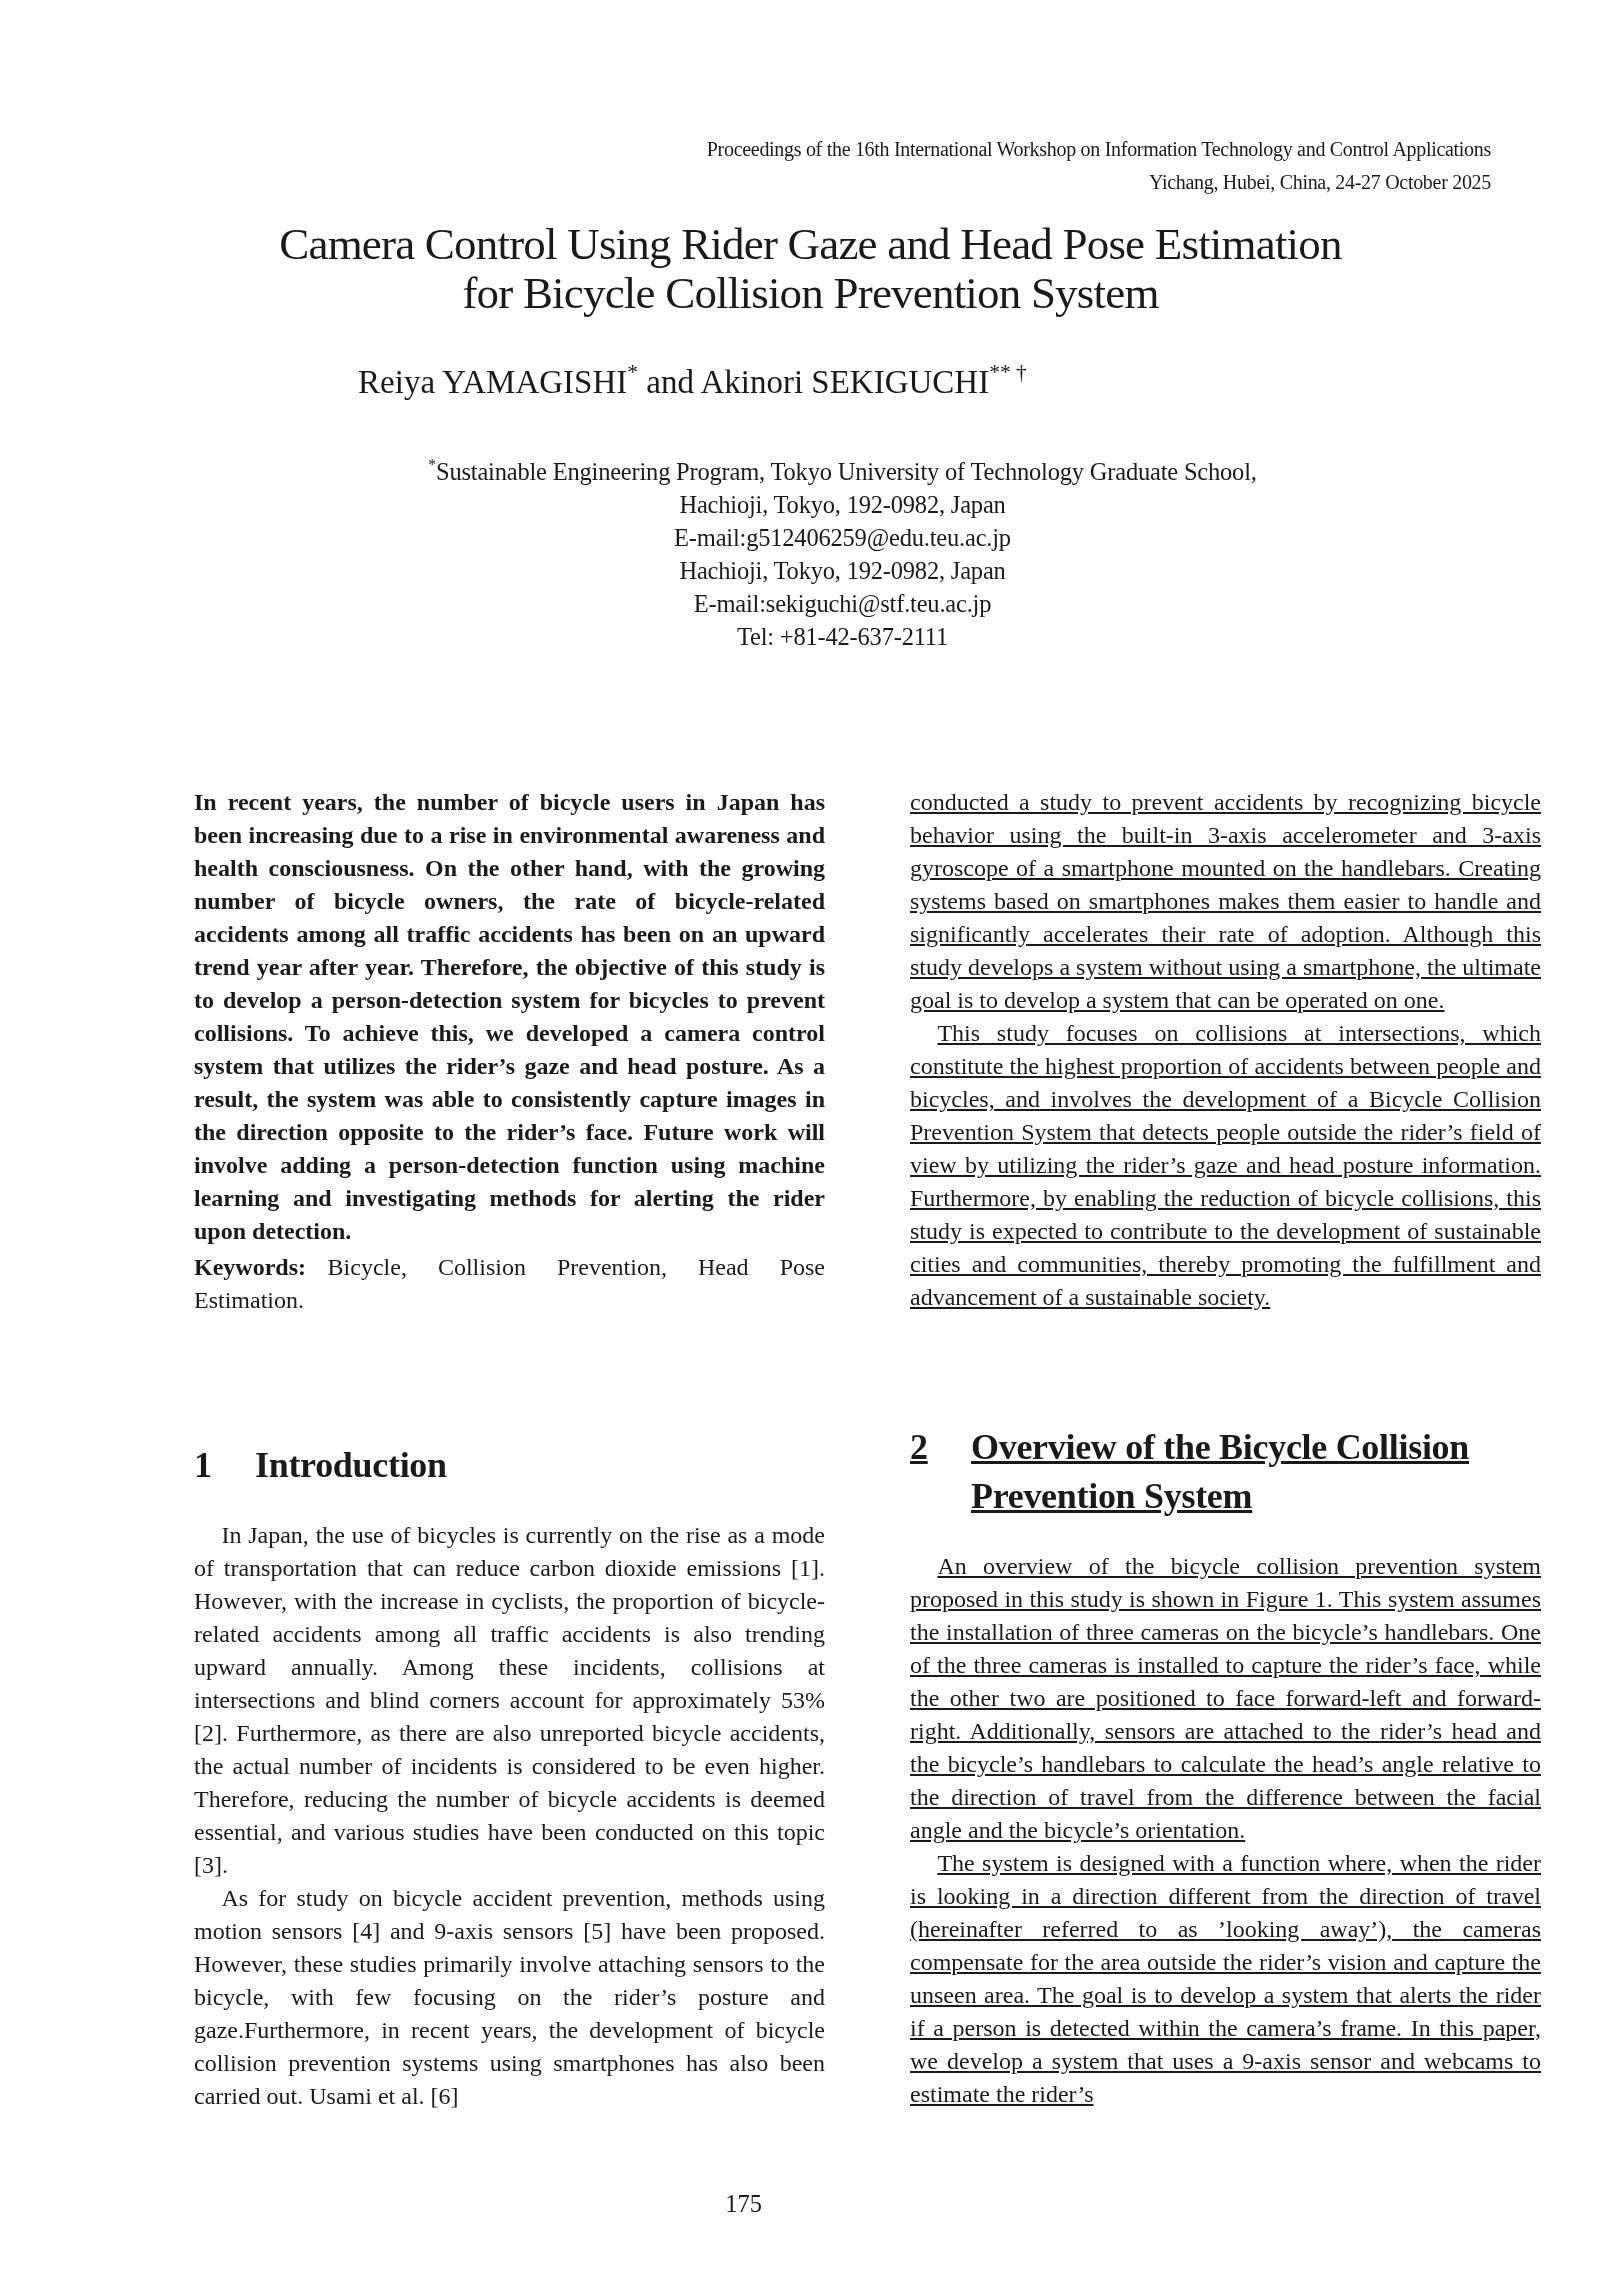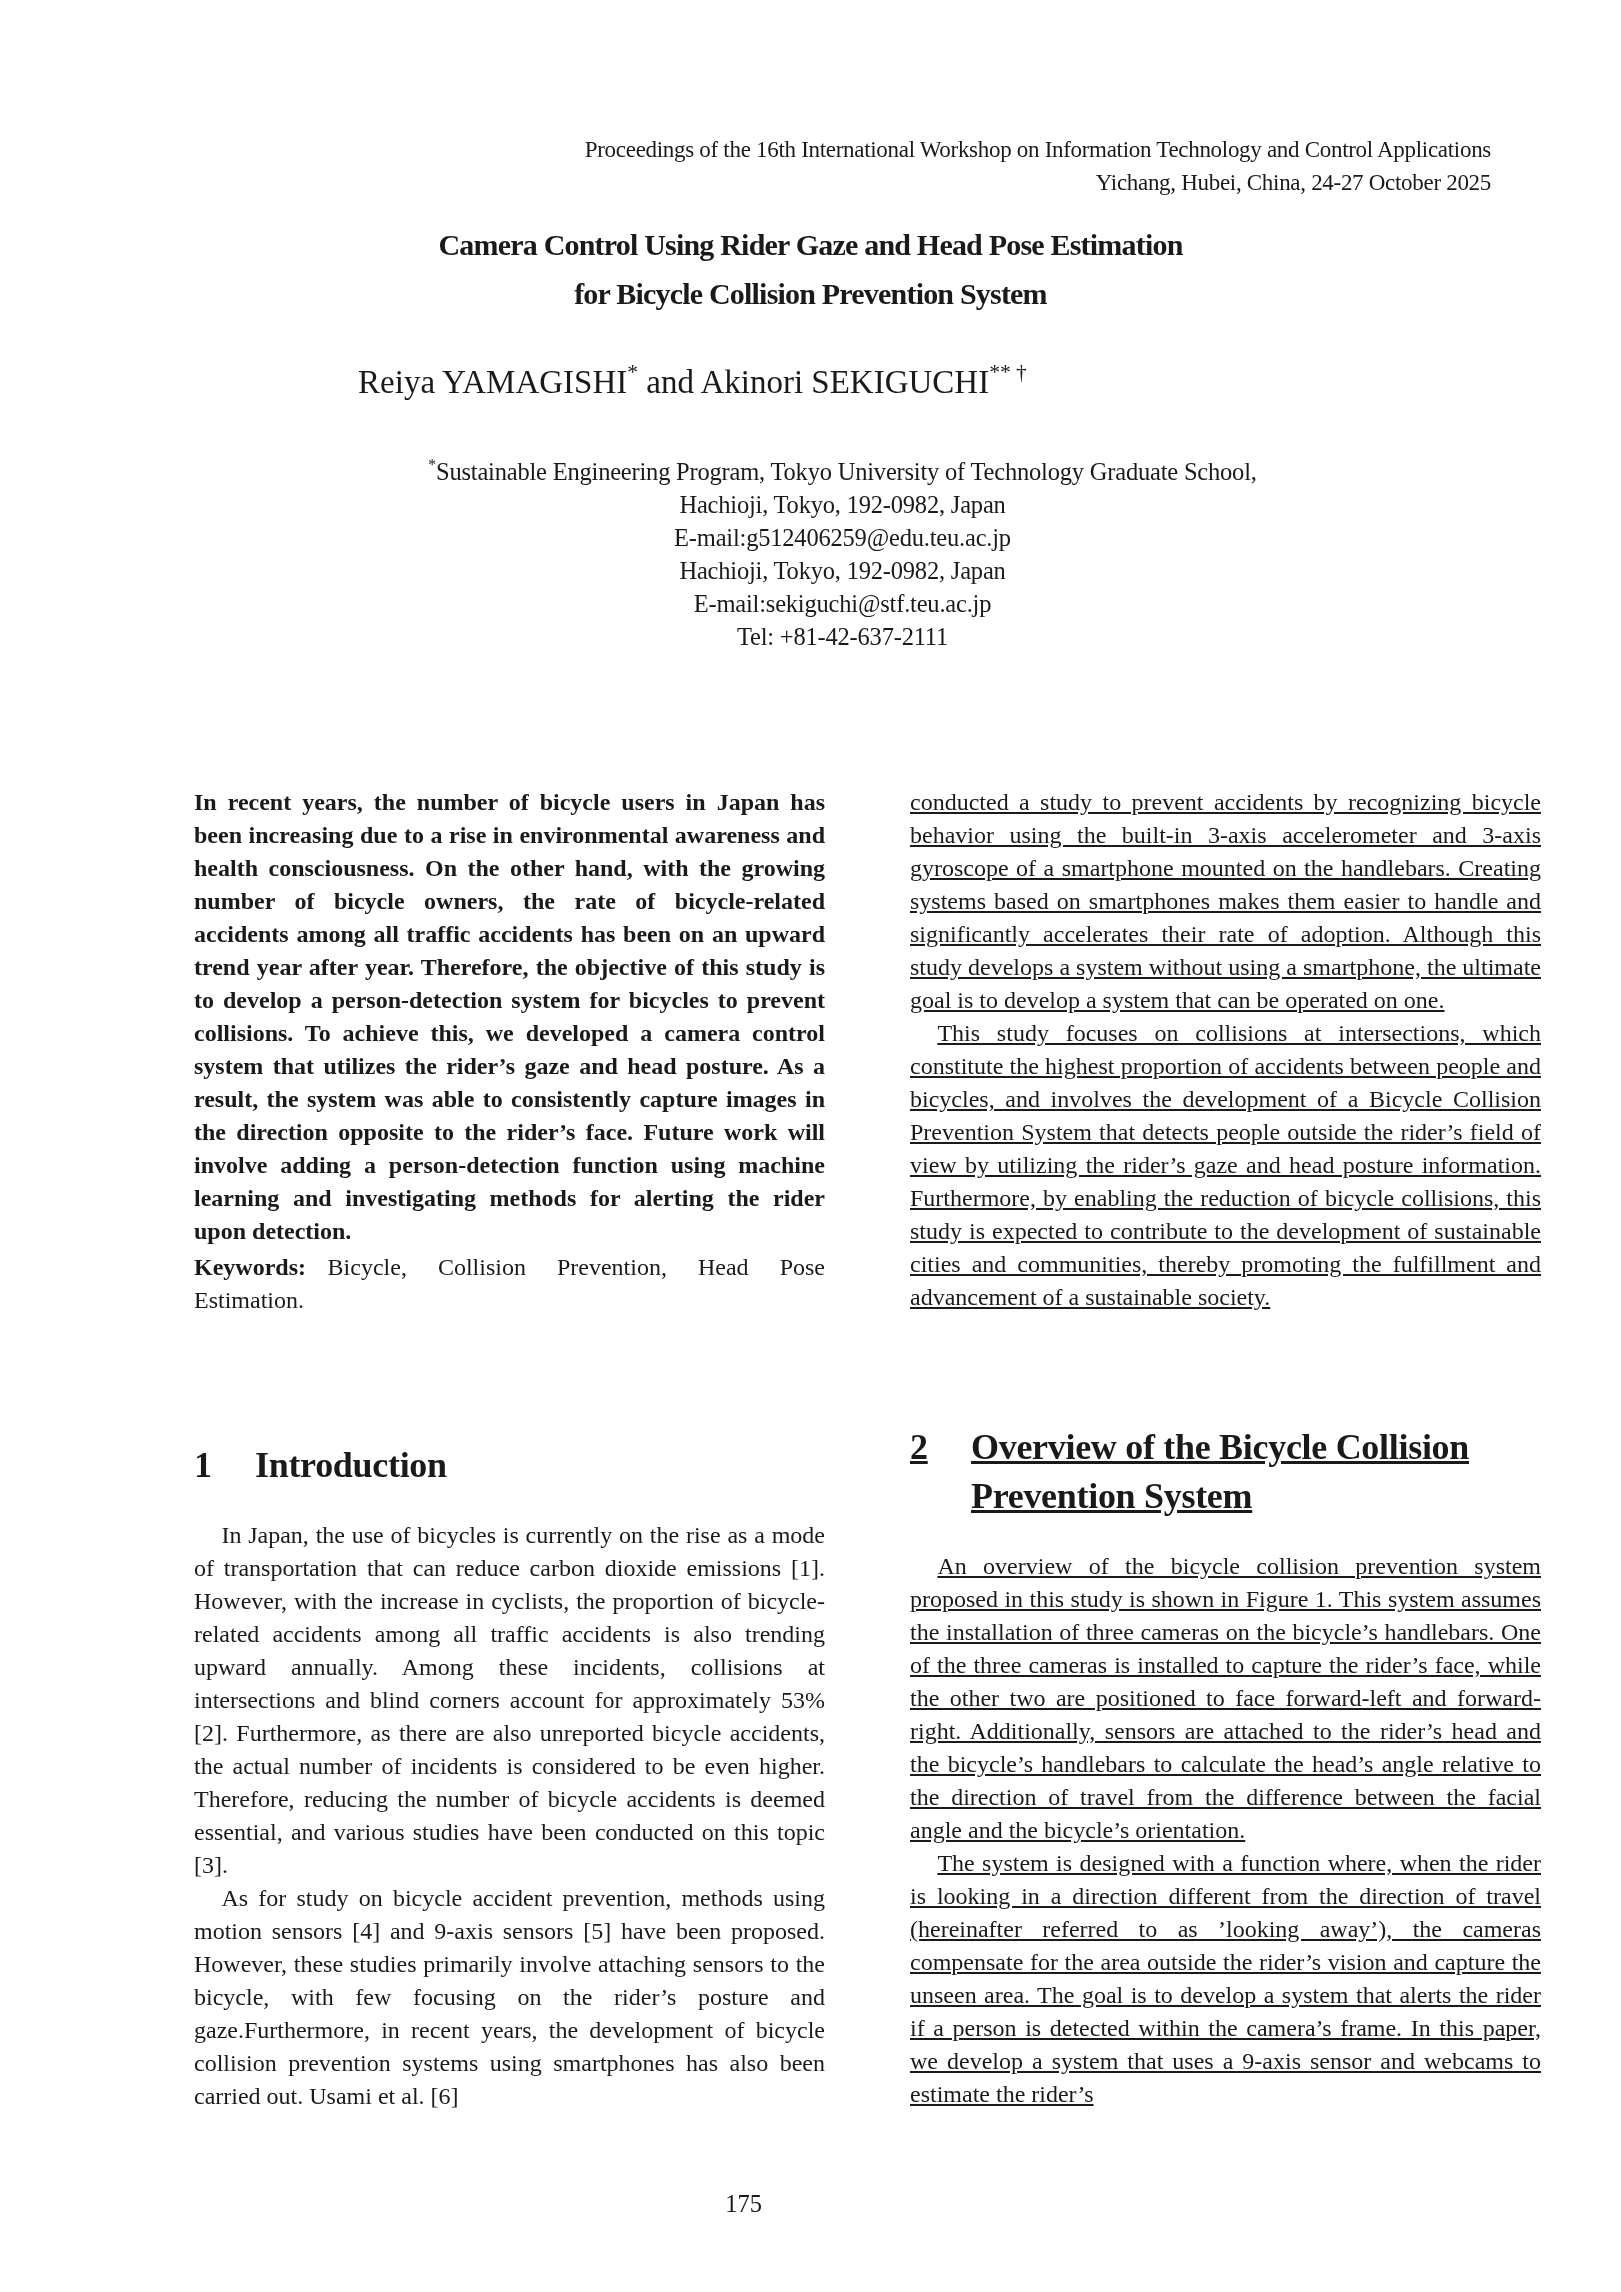--- a/index.html
+++ b/index.html
@@ -13,32 +13,32 @@
       position: relative;
       font-family: "Liberation Serif", "DejaVu Serif", serif;
       color: #1a1a1a;
       overflow: hidden;
     }
     .header {
       position: absolute;
       top: 133px;
       right: 130px;
       text-align: right;
-      font-size: 23px;
+      font-size: 20px;
       line-height: 33px;
       letter-spacing: -0.3px;
     }
     .title {
       position: absolute;
       top: 220px;
       left: 0;
       width: 1621px;
       text-align: center;
-      font-weight: bold;
-      font-size: 30px;
+      font-weight: normal;
+      font-size: 45px;
       line-height: 49px;
       letter-spacing: -0.8px;
     }
     .authors {
       position: absolute;
       top: 363px;
       left: 0;
       width: 1385px;
       text-align: center;
       font-size: 33px;

